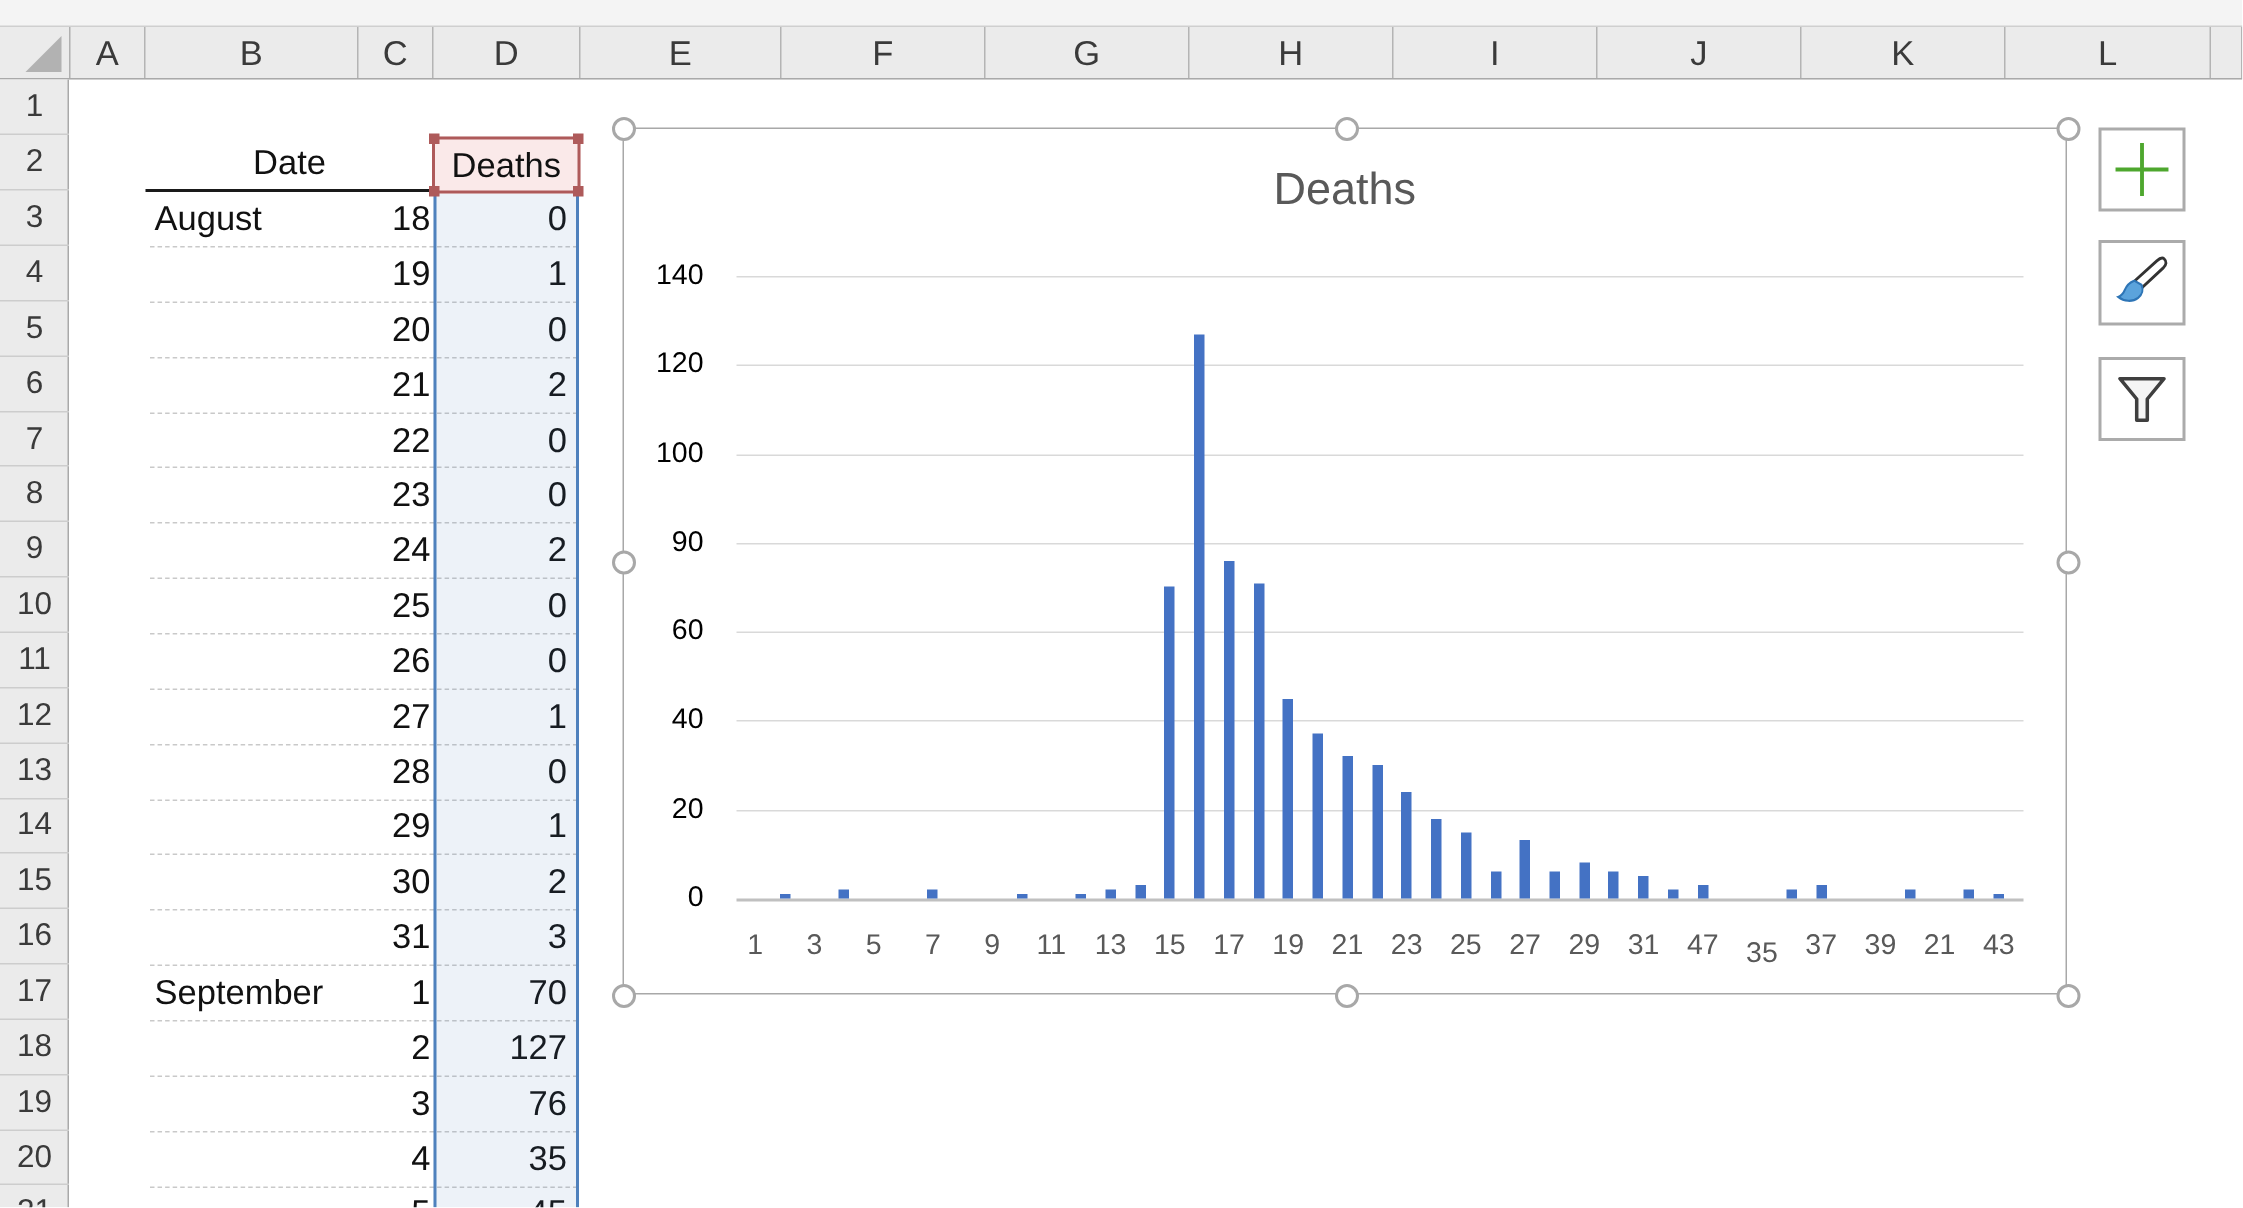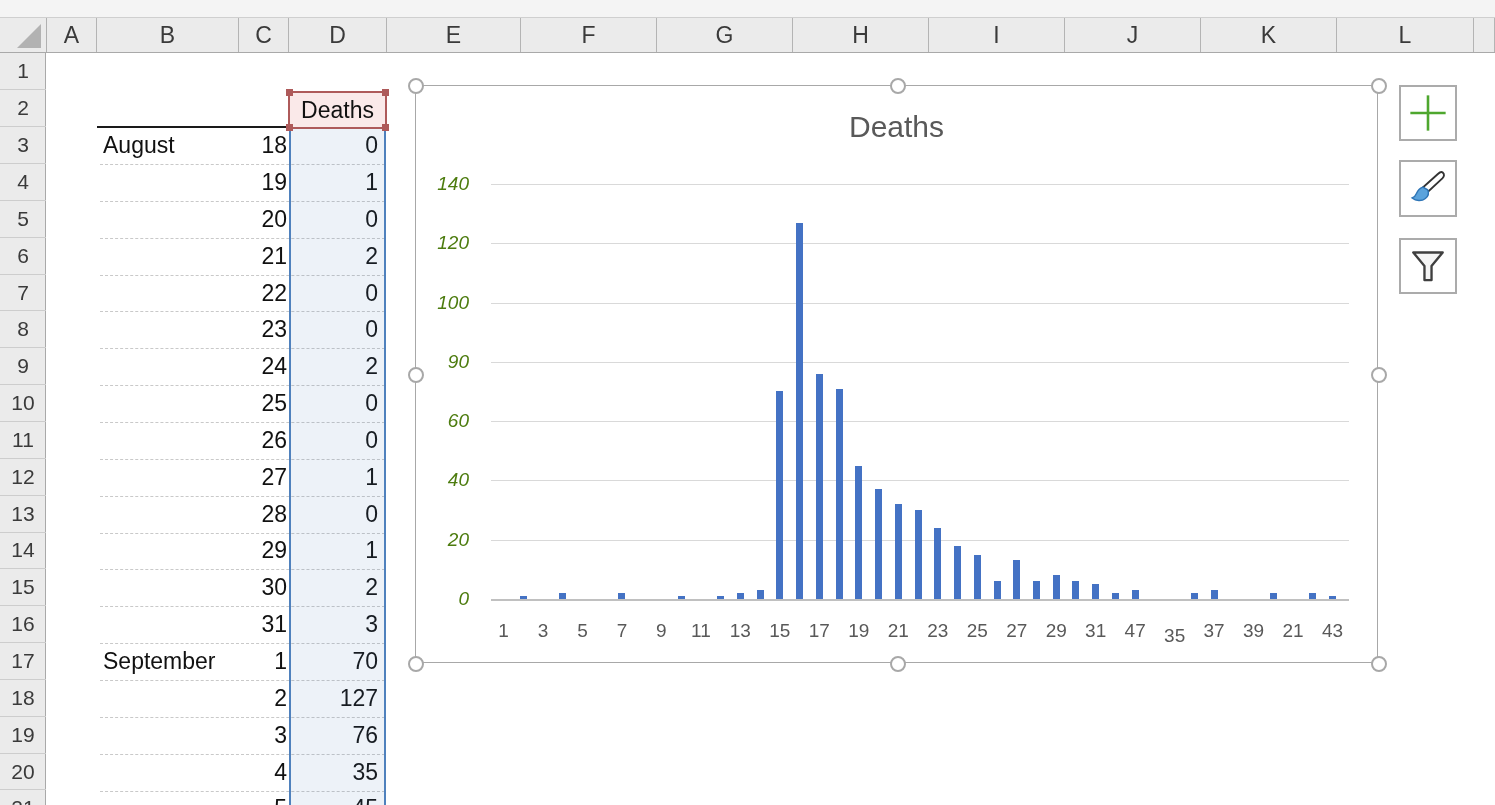--- a/index.html
+++ b/index.html
@@ -36,22 +36,22 @@
   .sq-handle { position:absolute; width:7px; height:7px; background:#ae5a5a; }
   .d-col-overlay { position:absolute; background:rgba(79,129,189,0.10);
     border-left:2px solid #4f81bd; border-right:2px solid #4f81bd; }
   
   #chart { position:absolute; left:415px; top:85px; width:963px; height:578px;
     background:#fff; border:1.5px solid #a8a8a8; overflow:visible; }
   .chart-title { position:absolute; left:0; top:24px; width:100%; text-align:center;
     color:#595959; font-size:30px; }
   .gridline { position:absolute; left:75px; width:858px; height:1px; background:#d9d9d9; }
   .axis-line { position:absolute; left:75px; width:858px; height:2px; background:#c0c0c0; }
-  .ylab { position:absolute; left:0; width:53px; text-align:right; color:#4d7c0f;
-    font-size:19px; line-height:24px; height:24px;font-style:italic; }
+  .ylab { position:absolute; left:0; width:53px; text-align:right; color:#000000;
+    font-size:19px; line-height:24px; height:24px; }
   .xlab { position:absolute; width:40px; text-align:center; color:#595959;
     font-size:19px; line-height:24px; height:24px; }
   .bar { position:absolute; width:7px; background:#4472c4; }
   .handle { position:absolute; width:16px; height:16px; border-radius:50%;
     background:#fff; border:2.5px solid #a8a8a8; transform:translate(-50%,-50%); }
   
   .tool-btn { position:absolute; left:1399px; width:58px; background:#fff;
     border:2px solid #ababab; display:flex; align-items:center; justify-content:center;
     cursor:pointer; }
 </style>
@@ -161,20 +161,21 @@
       <div class="cell right" style="left: 150px; top: 679.95px; width: 137px; height: 36.85px;">2</div>
       <div class="cell right" style="left: 292px; top: 679.95px; width: 86px; height: 36.85px;">127</div>
       <div class="cell right" style="left: 150px; top: 716.8px; width: 137px; height: 36.85px;">3</div>
       <div class="cell right" style="left: 292px; top: 716.8px; width: 86px; height: 36.85px;">76</div>
       <div class="cell right" style="left: 150px; top: 753.65px; width: 137px; height: 36.85px;">4</div>
       <div class="cell right" style="left: 292px; top: 753.65px; width: 86px; height: 36.85px;">35</div>
       <div class="cell right" style="left: 150px; top: 790.5px; width: 137px; height: 36.85px;">5</div>
       <div class="cell right" style="left: 292px; top: 790.5px; width: 86px; height: 36.85px;">45</div>
     </div>
 
+  <div class="date-header" style="left:97px; top:90px; width:192px; height:37px;">Date</div>
   <div class="date-underline" style="left:97px; top:126px; width:192px;"></div>
 
   <div class="d-col-overlay" style="left:289px; top:129px; width:97px; height:676px;"></div>
 
   <div class="deaths-cell" style="left:288px; top:91px; width:99px; height:38px;">
     <span>Deaths</span>
     <div class="sq-handle" style="left:-4px; top:-4px;"></div>
     <div class="sq-handle" style="right:-4px; top:-4px;"></div>
     <div class="sq-handle" style="left:-4px; bottom:-4px;"></div>
     <div class="sq-handle" style="right:-4px; bottom:-4px;"></div>

